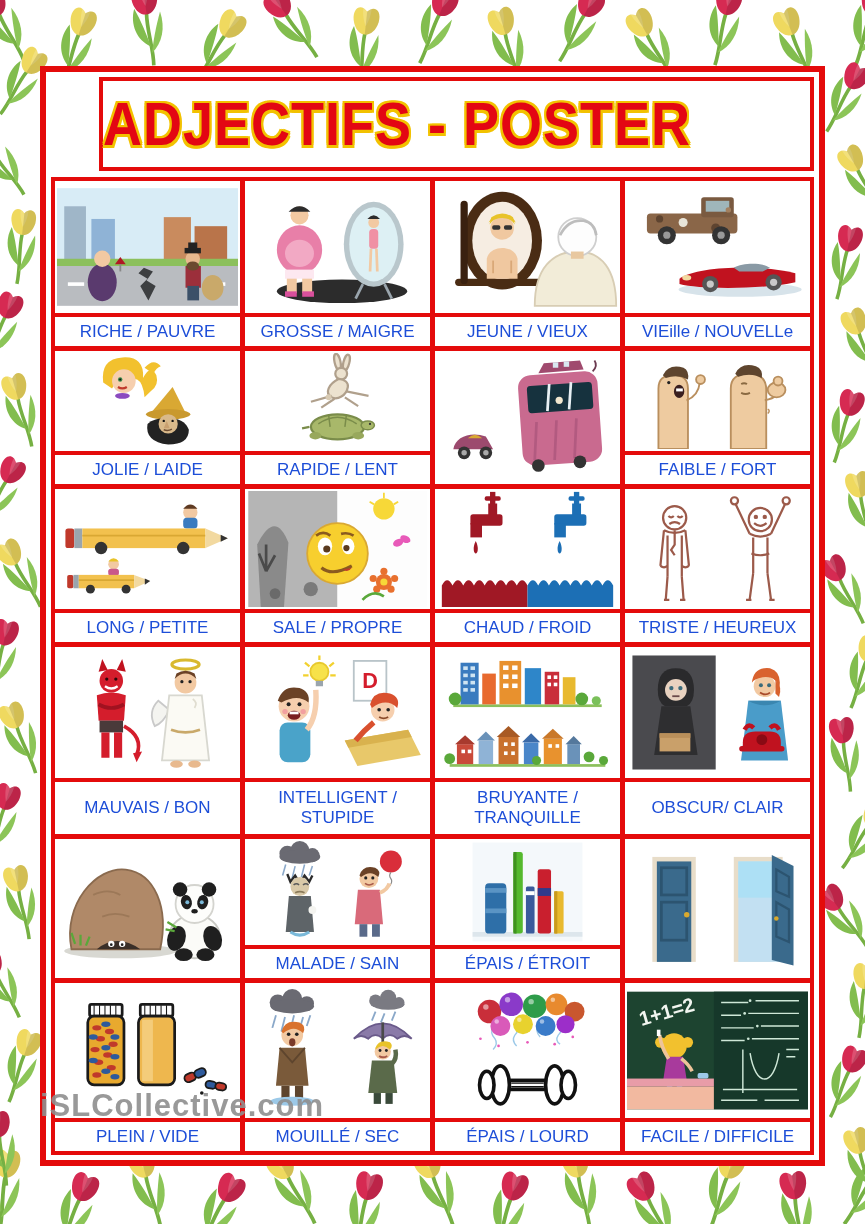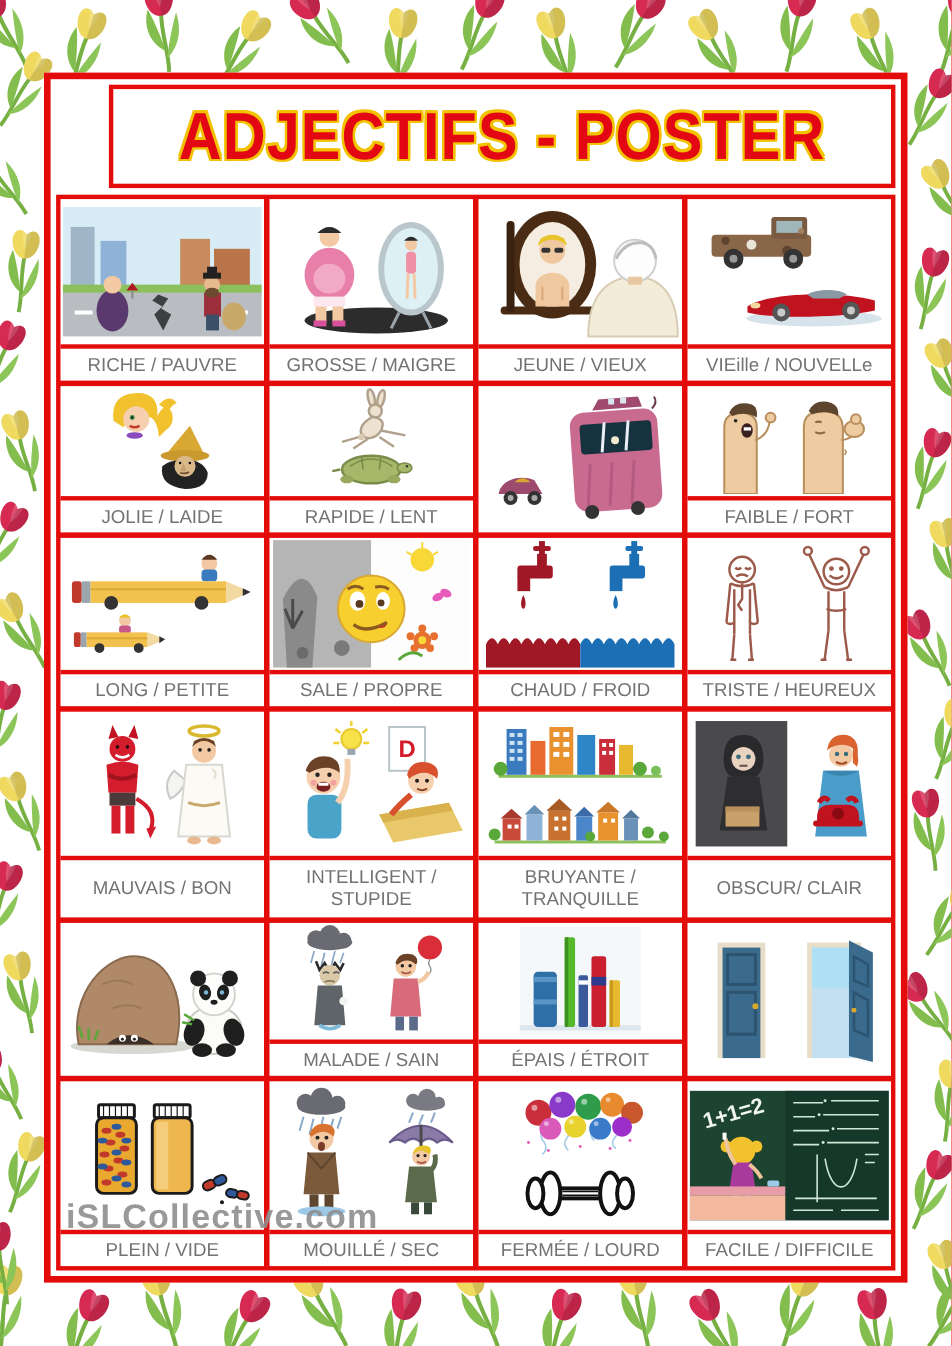--- a/index.html
+++ b/index.html
@@ -8,47 +8,47 @@
     background:#ffffff;
     font-family:"Liberation Sans", sans-serif;
   }
   #tulip-layer{position:absolute;left:0;top:0;width:865px;height:1224px;z-index:0;}
   .poster-frame{
     position:absolute;left:40px;top:66px;width:785px;height:1100px;
     background:#ffffff;border:6px solid #e40b0b;box-sizing:border-box;z-index:1;
   }
   .frame-inner{height:100%;box-sizing:border-box;padding:5px;display:flex;flex-direction:column;gap:6px;}
   .title-band{
-    flex:0 0 86px;border:4px solid #e40b0b;display:flex;align-items:center;justify-content:center;
+    flex:0 0 86px;border:4px solid #e40b0b;display:flex;align-items:center;
     background:#ffffff;
     margin-left:48px;
   }
   .poster-title{
     font-size:54px;font-weight:bold;letter-spacing:1px;color:#e30613;
     text-shadow:
       -2px -2px 0 #f2c200, 2px -2px 0 #f2c200, -2px 2px 0 #f2c200, 2px 2px 0 #f2c200,
       0 -2px 0 #f2c200, 0 2px 0 #f2c200, -2px 0 0 #f2c200, 2px 0 0 #f2c200;
     transform:scaleY(1.12);
   }
   .grid{
     flex:1;display:grid;grid-template-columns:repeat(4,1fr);
     grid-template-rows:165px 133px 153px 187px 139px 1fr;
     gap:5px;padding:4px;background:#e40b0b;
   }
   .cell{background:#ffffff;display:flex;flex-direction:column;min-width:0;}
   .img{flex:1;display:flex;align-items:center;justify-content:center;overflow:hidden;padding:2px;}
   .img svg{width:100%;height:100%;}
   .lab{
     border-top:4px solid #e40b0b;display:flex;align-items:center;justify-content:center;
-    text-align:center;font-size:17px;color:#737373;min-height:27px;line-height:1.15;
+    text-align:center;font-size:17px;color:#1d4ed8;min-height:27px;line-height:1.15;
     padding:1px 2px;
   }
   .lab2{min-height:50px;}
   .watermark{
-    position:absolute;left:60px;top:1088px;z-index:3;
+    position:absolute;left:40px;top:1088px;z-index:3;
     font-size:31px;font-weight:bold;color:#8f8f8f;letter-spacing:1px;opacity:.9;
   }
 </style>
 </head>
 <body>
 
 <svg id="tulip-layer" viewBox="0 0 865 1224">
   <defs>
     <g id="tulip-sym">
       <path d="M17 28 C 15 45, 19 62, 17 78" stroke="#76b043" stroke-width="3.5" fill="none"></path>
@@ -910,21 +910,21 @@
               <ellipse cx="55" cy="103" rx="8" ry="15"></ellipse>
               <ellipse cx="130" cy="103" rx="10" ry="21"></ellipse>
               <ellipse cx="145" cy="103" rx="8" ry="15"></ellipse>
             </g>
             <g stroke="#111" stroke-width="1.5">
                 <line x1="82" y1="101" x2="118" y2="101"></line>
                 <line x1="82" y1="105" x2="118" y2="105"></line>
               </g>
           </svg>
         </div>
-        <div class="lab">FERMÉE / LOURD</div>
+        <div class="lab">ÉPAIS / LOURD</div>
       </div>
 
       <div class="cell">
         <div class="img">
           <svg viewBox="0 0 200 130">
             <rect width="200" height="130" fill="#1d4430"></rect>
             <rect x="96" width="104" height="130" fill="#16382a"></rect>
             <text x="16" y="38" font-size="22" font-weight="bold" fill="#f2f6f0" transform="rotate(-16 16 38)">1+1=2</text>
             <circle cx="52" cy="60" r="14" fill="#f2c12e"></circle>
             <circle cx="37" cy="56" r="6" fill="#f2c12e"></circle>

